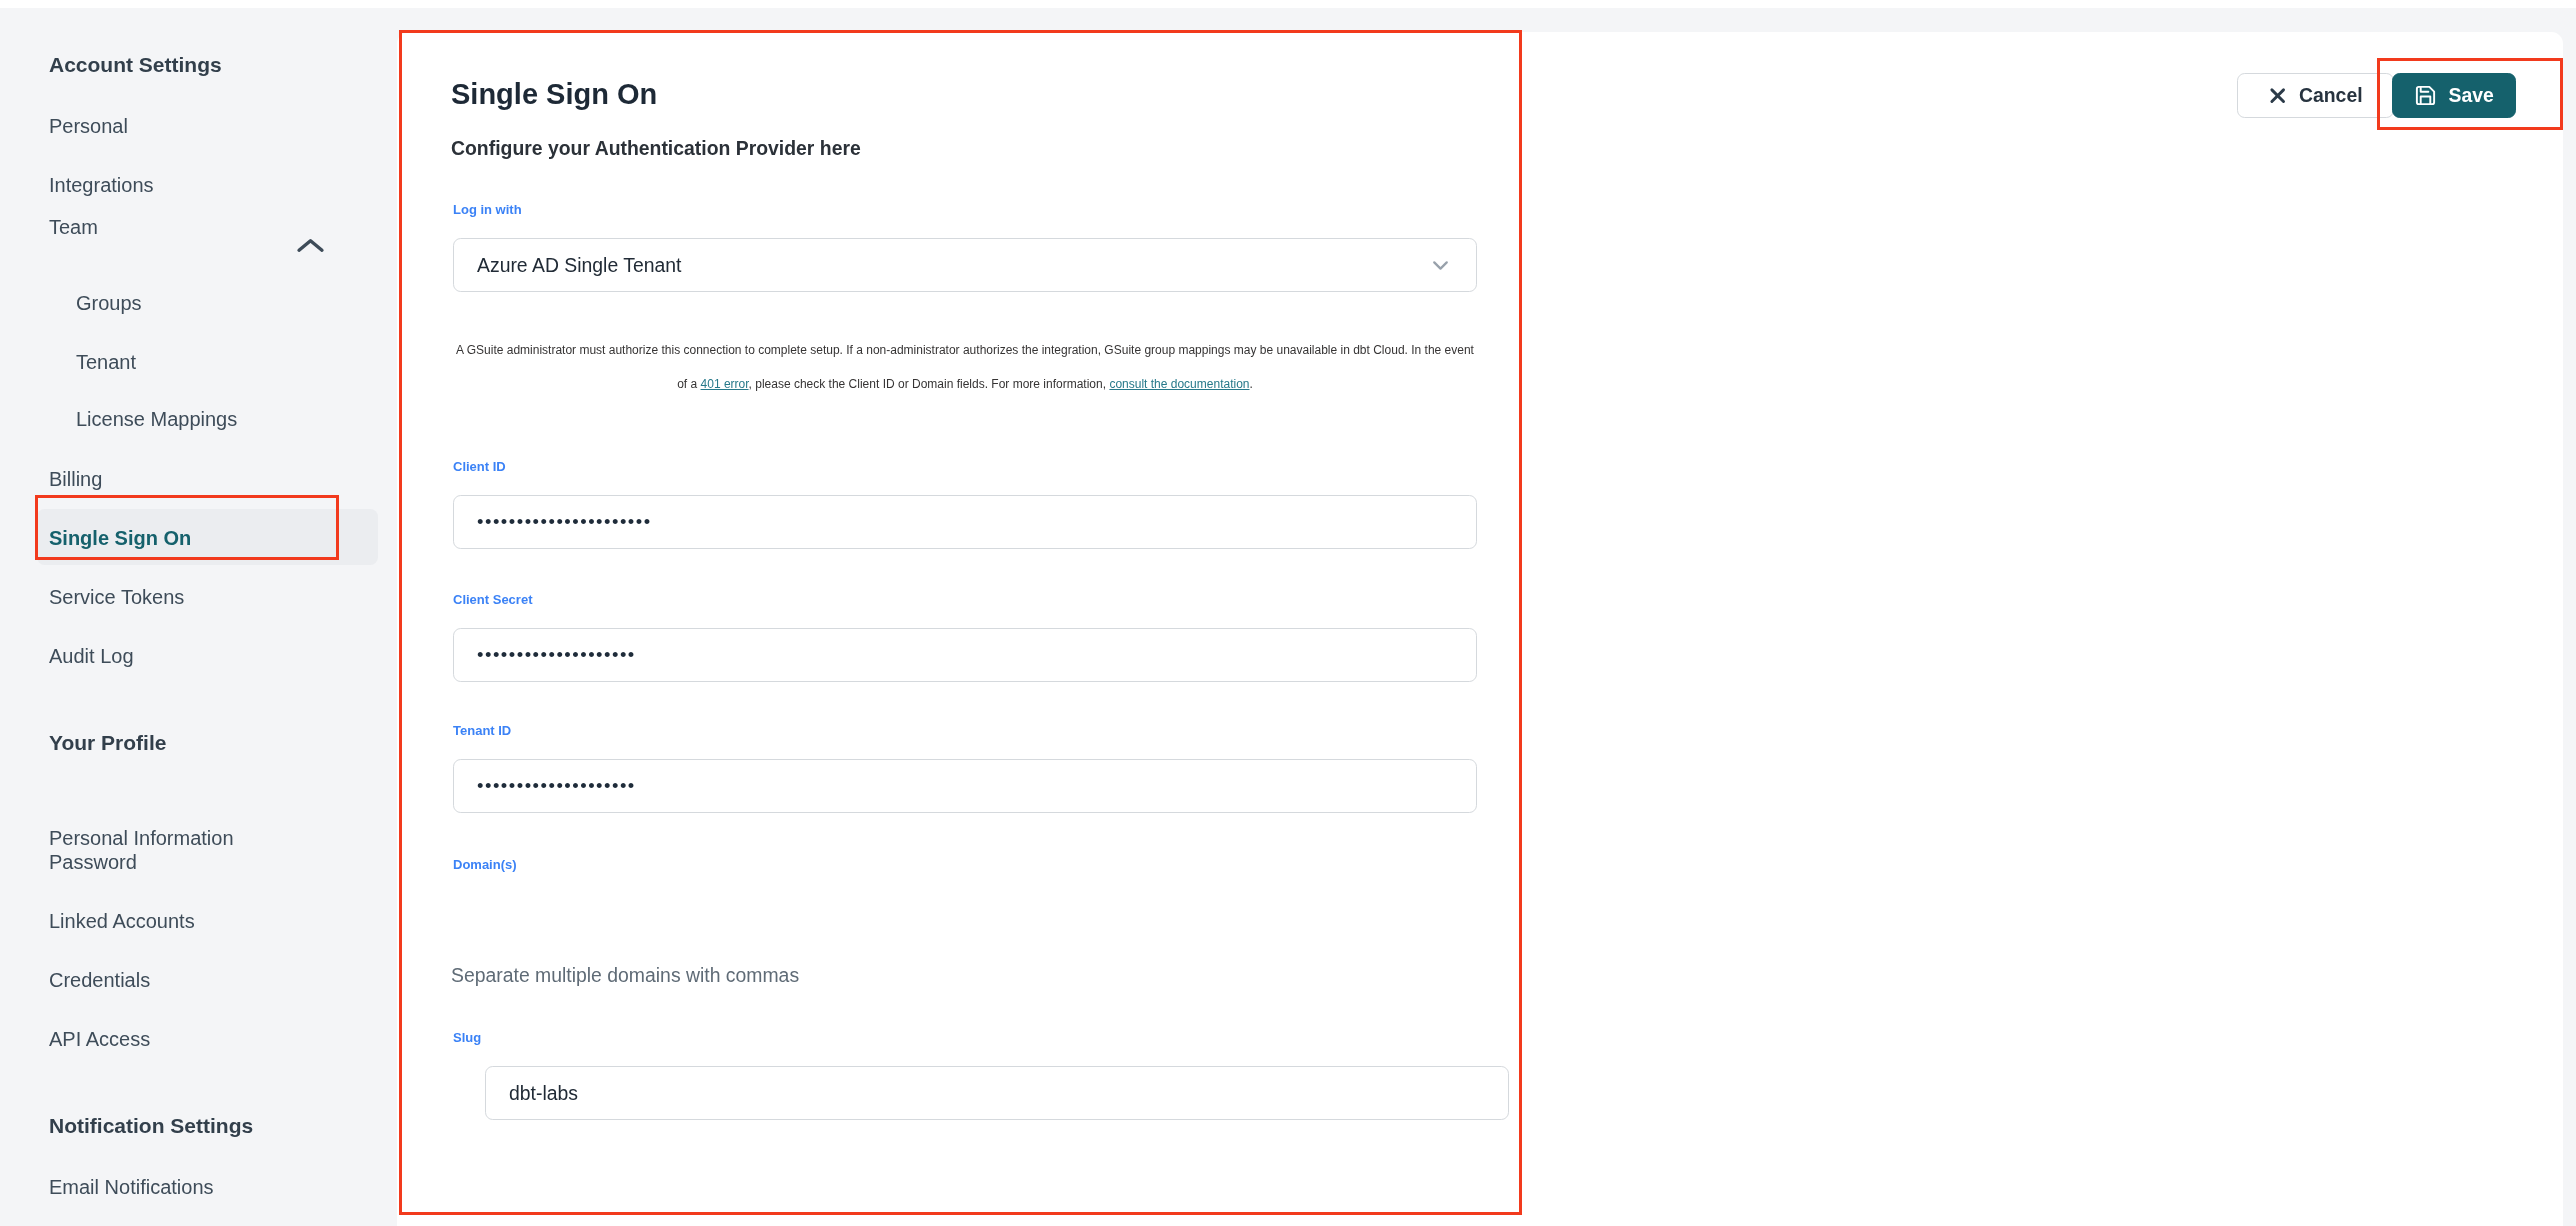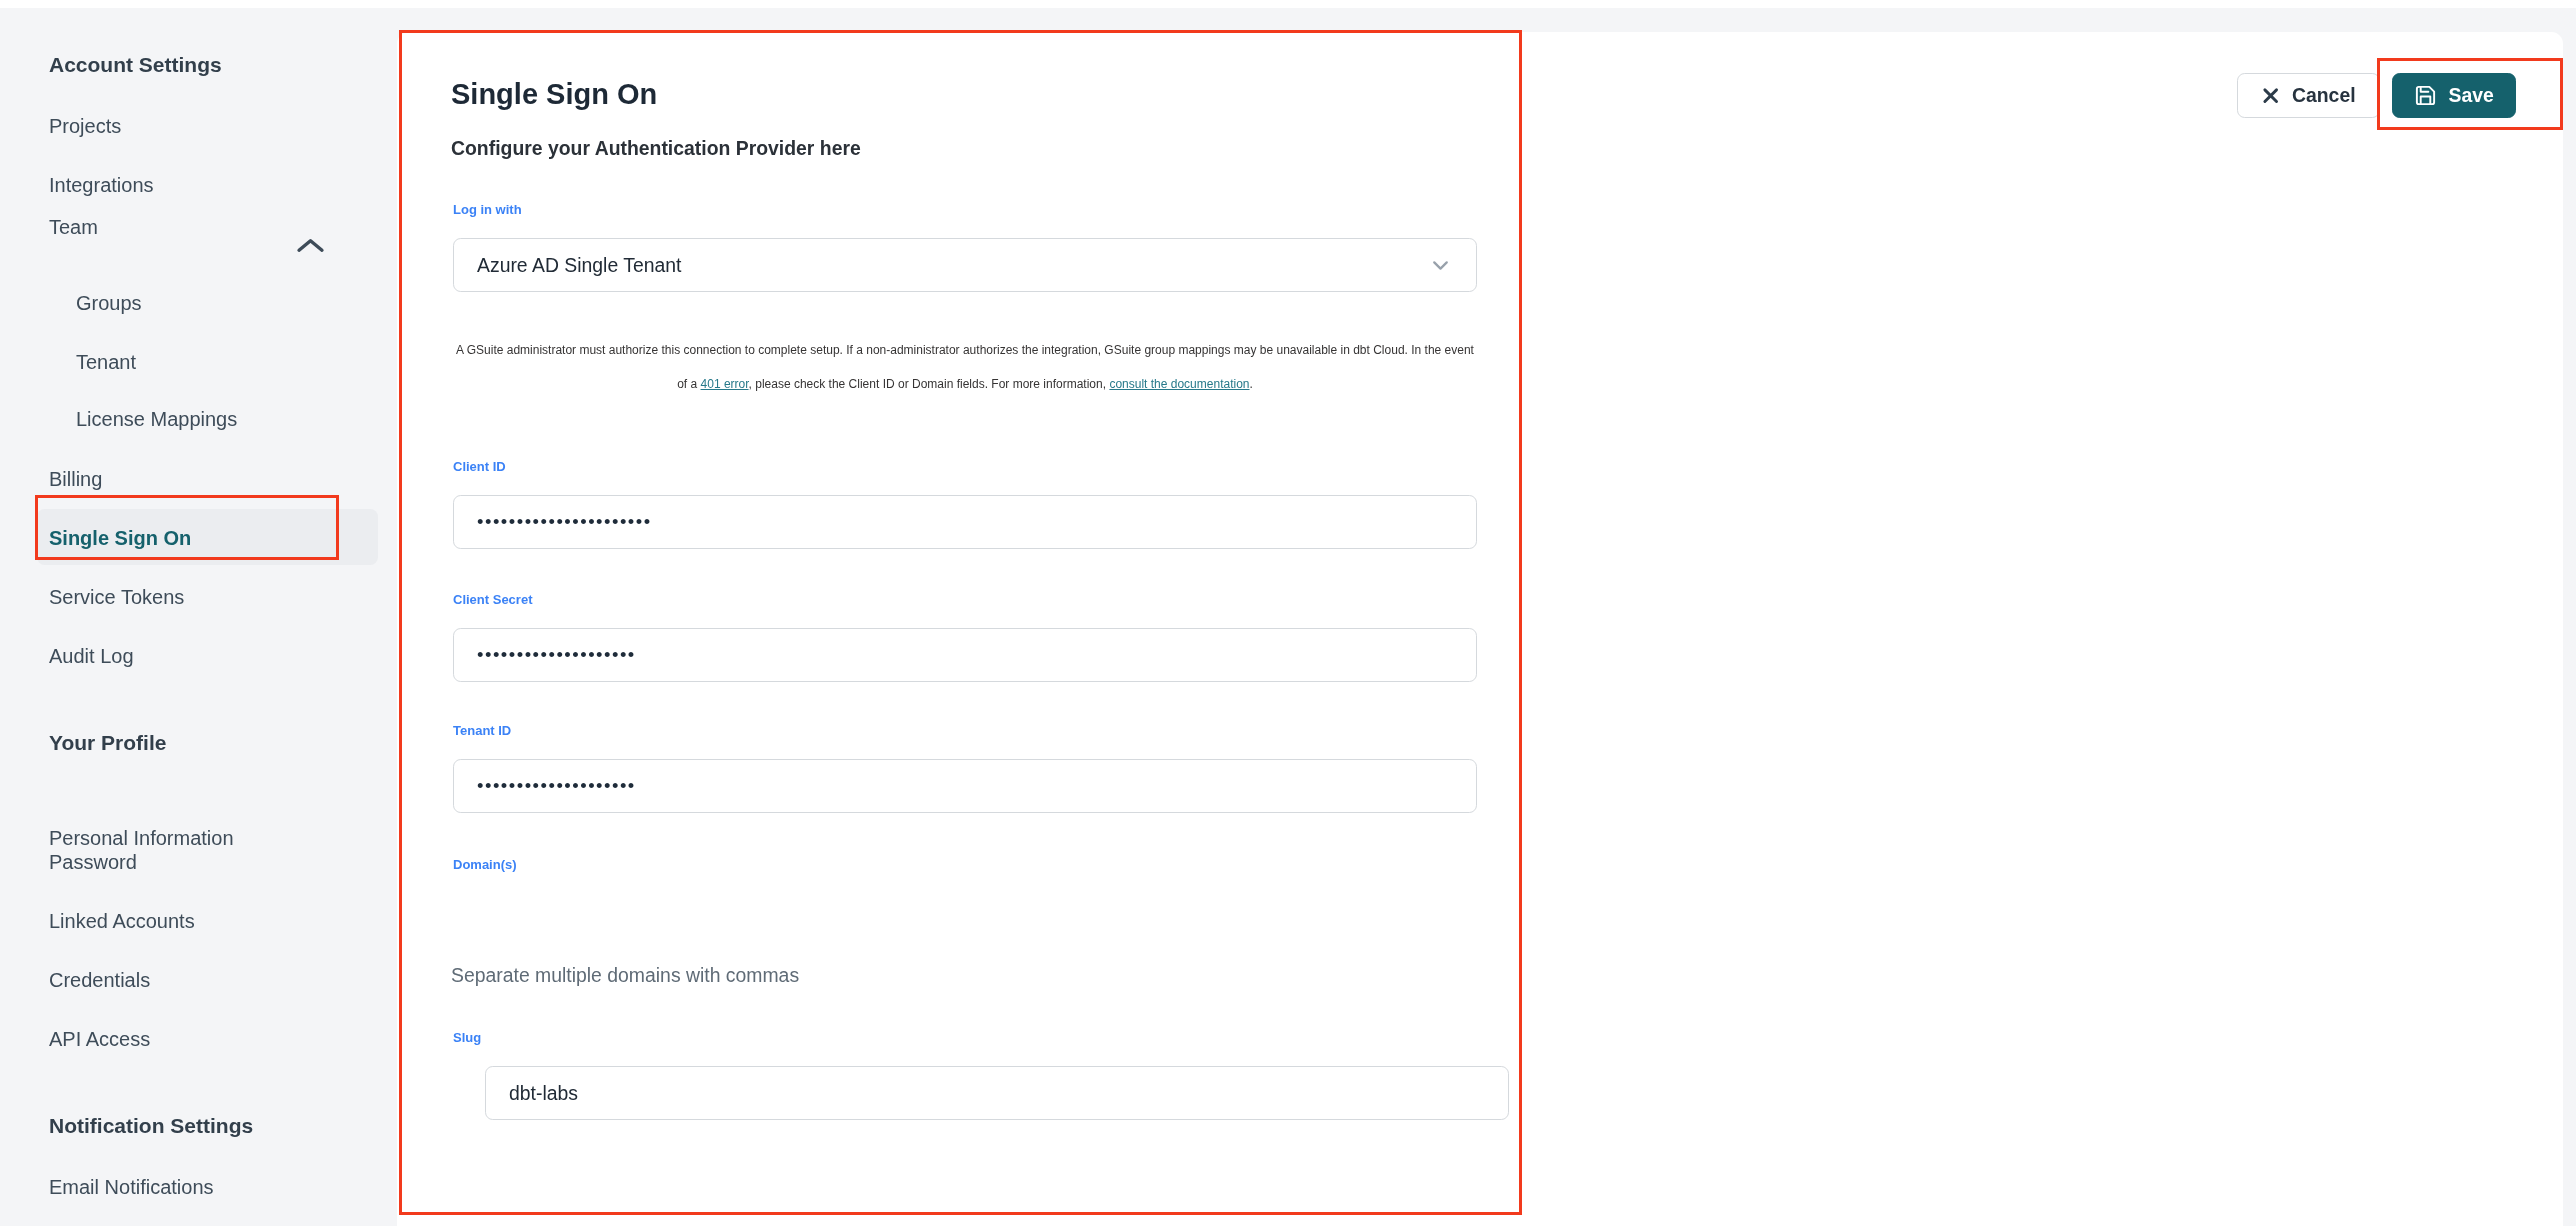--- a/index.html
+++ b/index.html
@@ -83,21 +83,21 @@
     font-size: 19.4px; color: #5f6b76; white-space: nowrap;
   }
   
   .btn {
     position: absolute; top: 41px; height: 45px;
     display: flex; align-items: center; gap: 11.6px;
     border-radius: 7.7px; font-size: 19.4px; font-weight: 600;
     cursor: pointer; white-space: nowrap;
   }
   .btn-cancel {
-    left: 1840px; padding: 0 23px;
+    left: 1840px; padding: 0 30px;
     background: #ffffff; border: 1px solid #d5d9dd; color: #27333f;
   }
   .btn-save {
     left: 1995px; padding: 4px 21px;
     background: #15616c; border: 1px solid #15616c; color: #ffffff;
   }
   
   .annotation {
     position: absolute; border: 3.9px solid #f23a1d;
     pointer-events: none; z-index: 50; background: transparent;
@@ -108,21 +108,21 @@
   svg { display: block; }
 </style>
 </head>
 <body>
 
 <div class="top-strip"></div>
 
 <nav class="sidebar">
   <div class="side-header" style="top:45px">Account Settings</div>
 
-  <div class="side-item" style="top:107px">Projects</div>
+  <div class="side-item" style="top:107px">Personal</div>
   <div class="side-item" style="top:166px">Integrations</div>
   <div class="side-item" style="top:208px">Team</div>
   <span class="team-chevron">
     <svg width="33" height="21" viewBox="0 0 34 22">
         <polyline points="5,16 17,6 29,16" fill="none" stroke="#3e4c59" stroke-width="3.6" stroke-linecap="round" stroke-linejoin="round"></polyline>
       </svg>
   </span>
   <div class="side-item sub" style="top:284px">Groups</div>
   <div class="side-item sub" style="top:343px">Tenant</div>
   <div class="side-item sub" style="top:400px">License Mappings</div>

